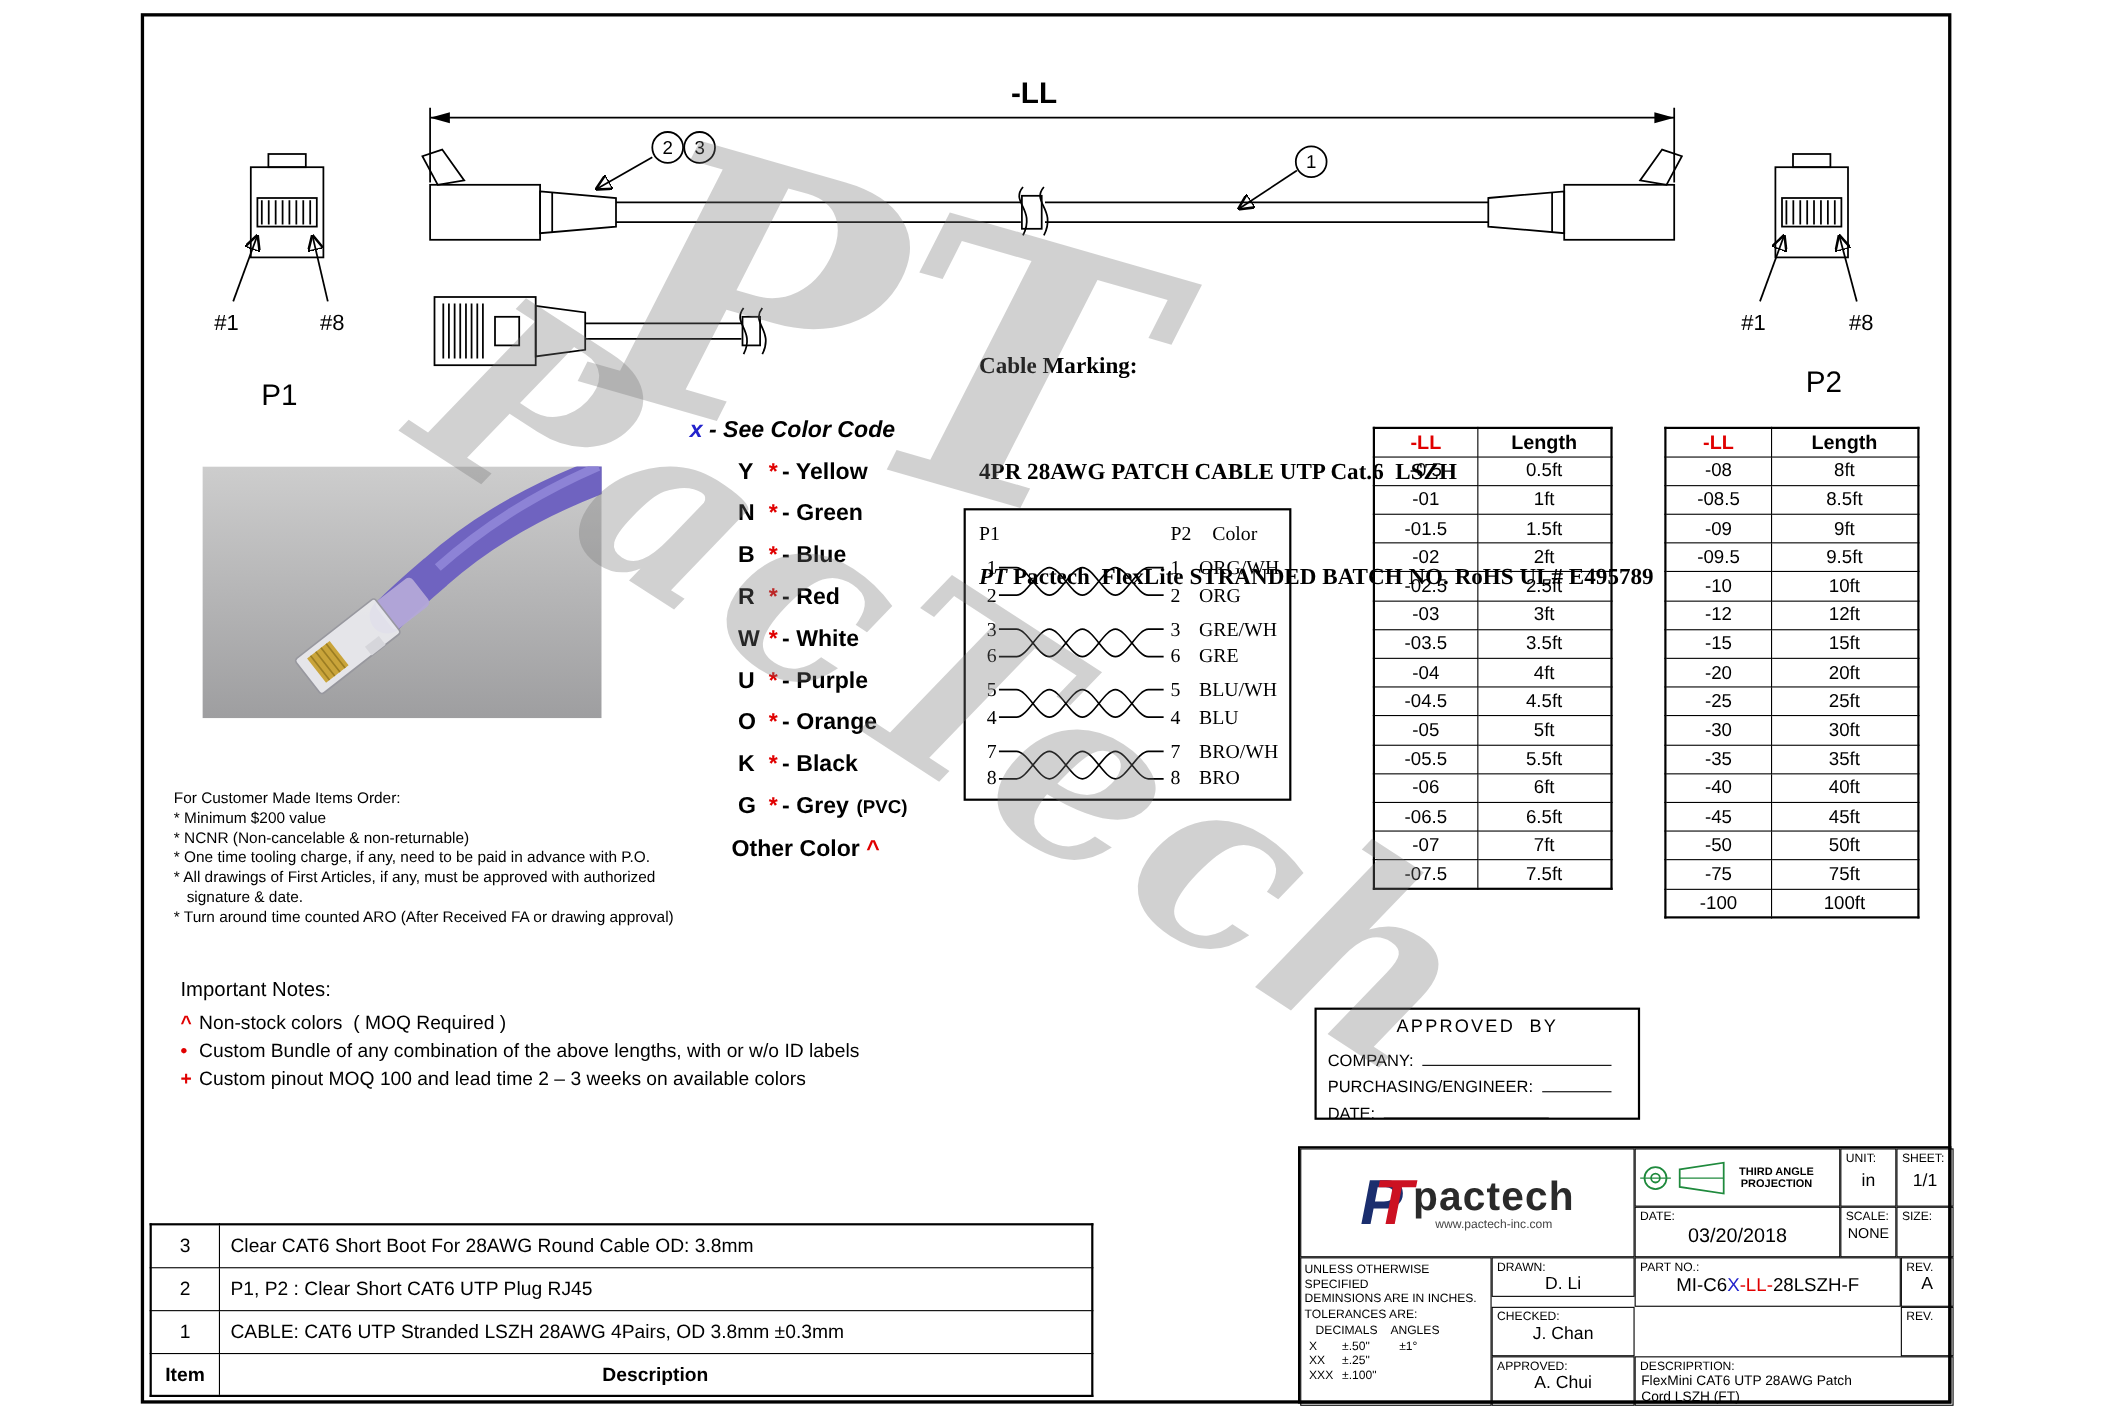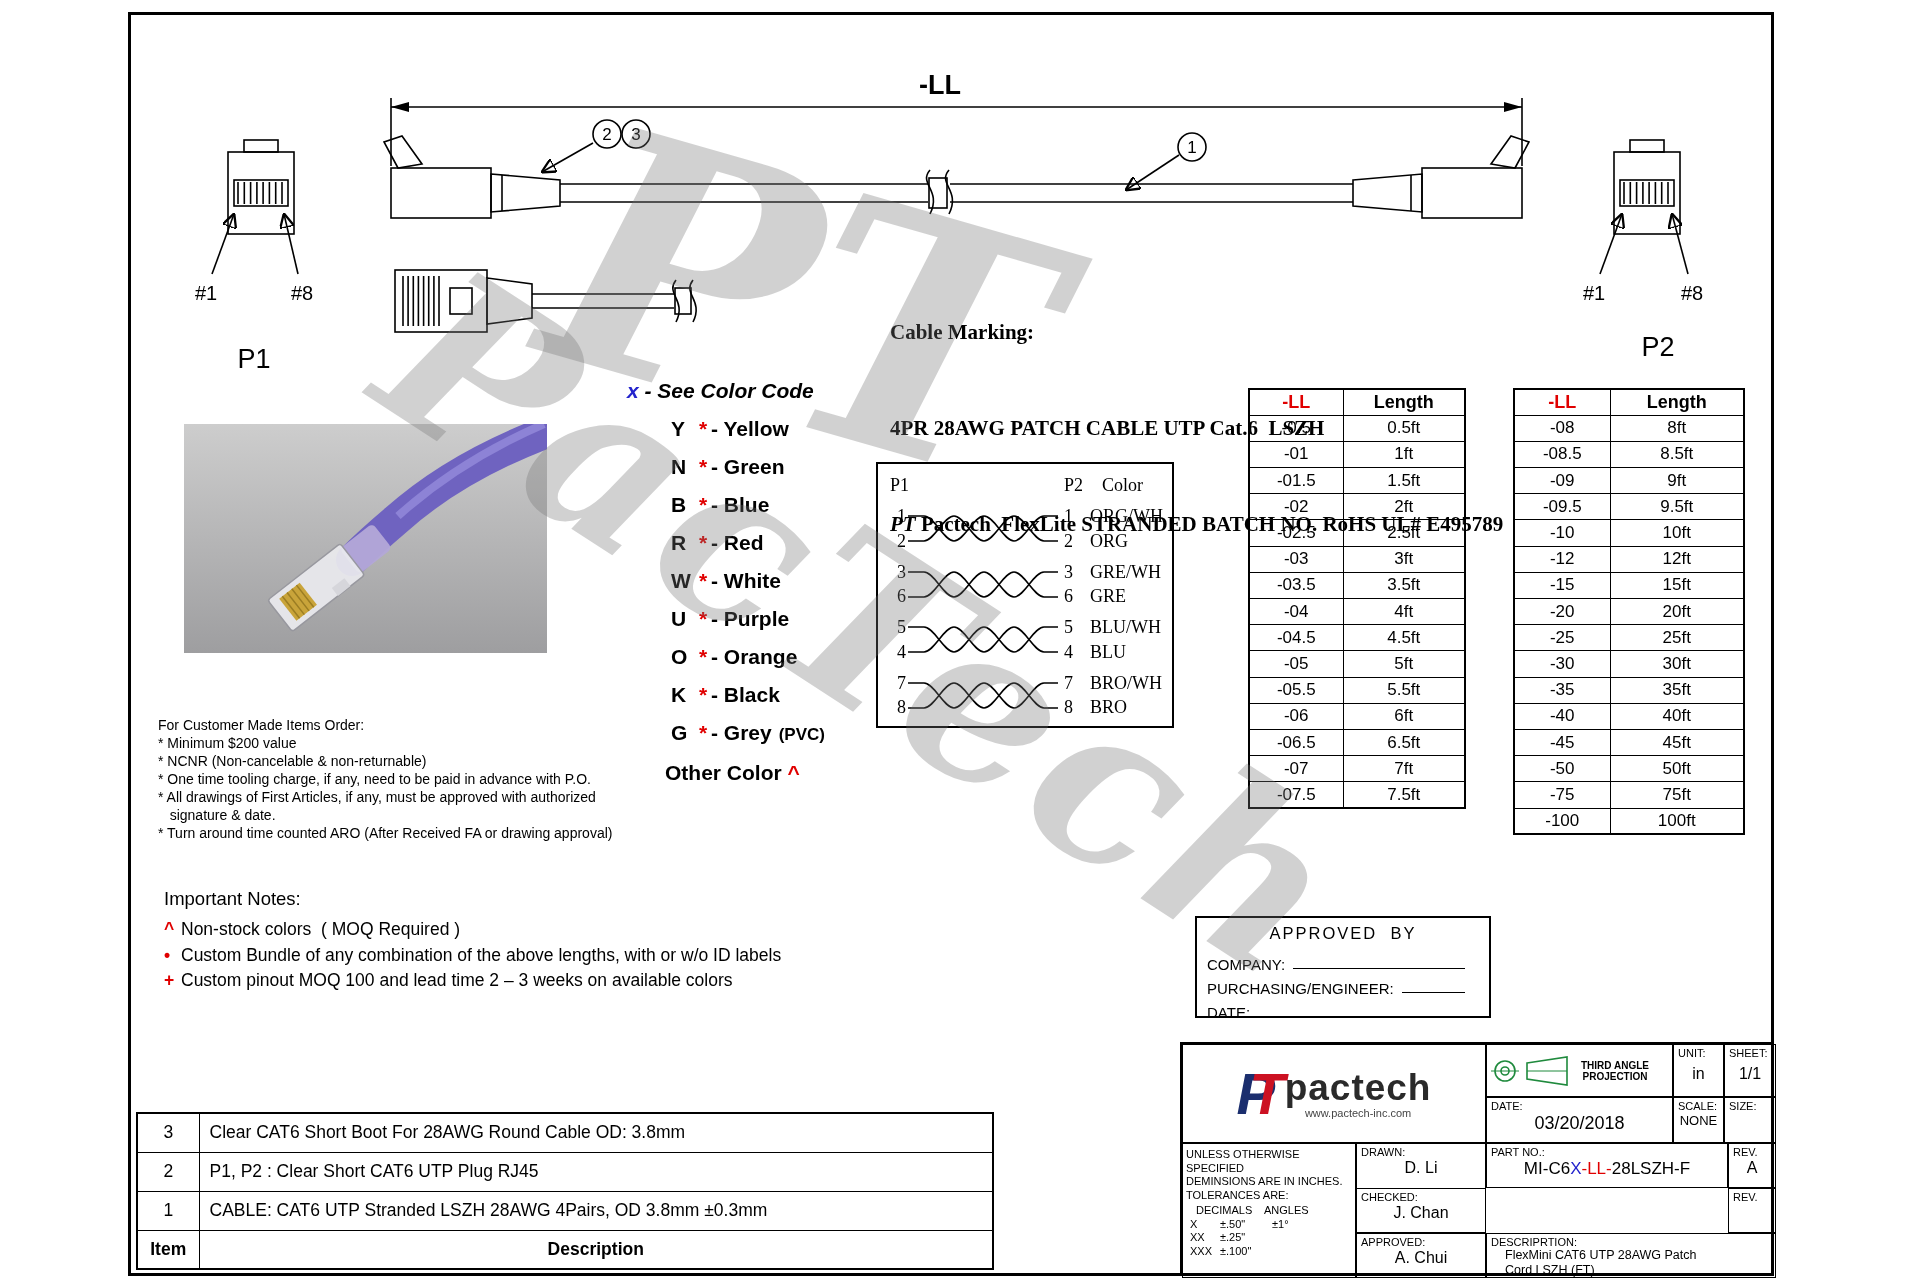--- a/index.html
+++ b/index.html
@@ -89,21 +89,21 @@
   .logo-url { font-size:11px; color:#444; text-align:center; }
   .tb-proj { display:flex; align-items:center; padding:4px; }
   .proj-text { font-size:10px; font-weight:bold; width:72px; text-align:center; line-height:11px; margin-left:4px; }
   .tb-tol { font-size:11px; line-height:13.5px; padding:4px 3px; }
   .tol-cols { display:flex; margin-top:2px; }
   .tol-cols span:first-child { width:78px; padding-left:10px; }
   .tol-row { display:flex; }
   .tr1 { width:34px; padding-left:4px; }
   .tr2 { width:52px; }
   .partno { font-size:17px; }
-  .descval { font-size:12.5px; padding-left:18px; line-height:15px; white-space:nowrap; }
+  .descval { font-size:12.5px; padding-left:5px; line-height:15px; white-space:nowrap; }
 
   
   .wm { position:absolute; z-index:40; pointer-events:none; font-family:"DejaVu Serif", serif;
         font-style:italic; font-weight:bold; color:rgba(115,115,115,0.33); }
   .wm-pt { left:555px; top:140px; font-size:330px; transform:rotate(16deg); line-height:1; }
   .wm-text { left:470px; top:235px; font-size:225px; letter-spacing:8px; transform:rotate(33deg); transform-origin:left top; line-height:1; }
 </style>
 </head>
 <body>
 
@@ -564,21 +564,21 @@
       <div class="tol-row">
           <span class="tr1">XX</span>
           <span class="tr2">±.25"</span>
         </div>
       <div class="tol-row">
           <span class="tr1">XXX</span>
           <span class="tr2">±.100"</span>
         </div>
     </div>
 
-    <div class="tb-cell" style="left:174px;top:99px;width:130px;height:46px">
+    <div class="tb-cell" style="left:174px;top:99px;width:130px;height:36px">
       <div class="tb-label">DRAWN:</div>
       <div class="tb-value">D. Li</div>
     </div>
     <div class="tb-cell" style="left:174px;top:144px;width:130px;height:45px">
       <div class="tb-label">CHECKED:</div>
       <div class="tb-value">J. Chan</div>
     </div>
     <div class="tb-cell" style="left:174px;top:189px;width:130px;height:45px">
       <div class="tb-label">APPROVED:</div>
       <div class="tb-value">A. Chui</div>

